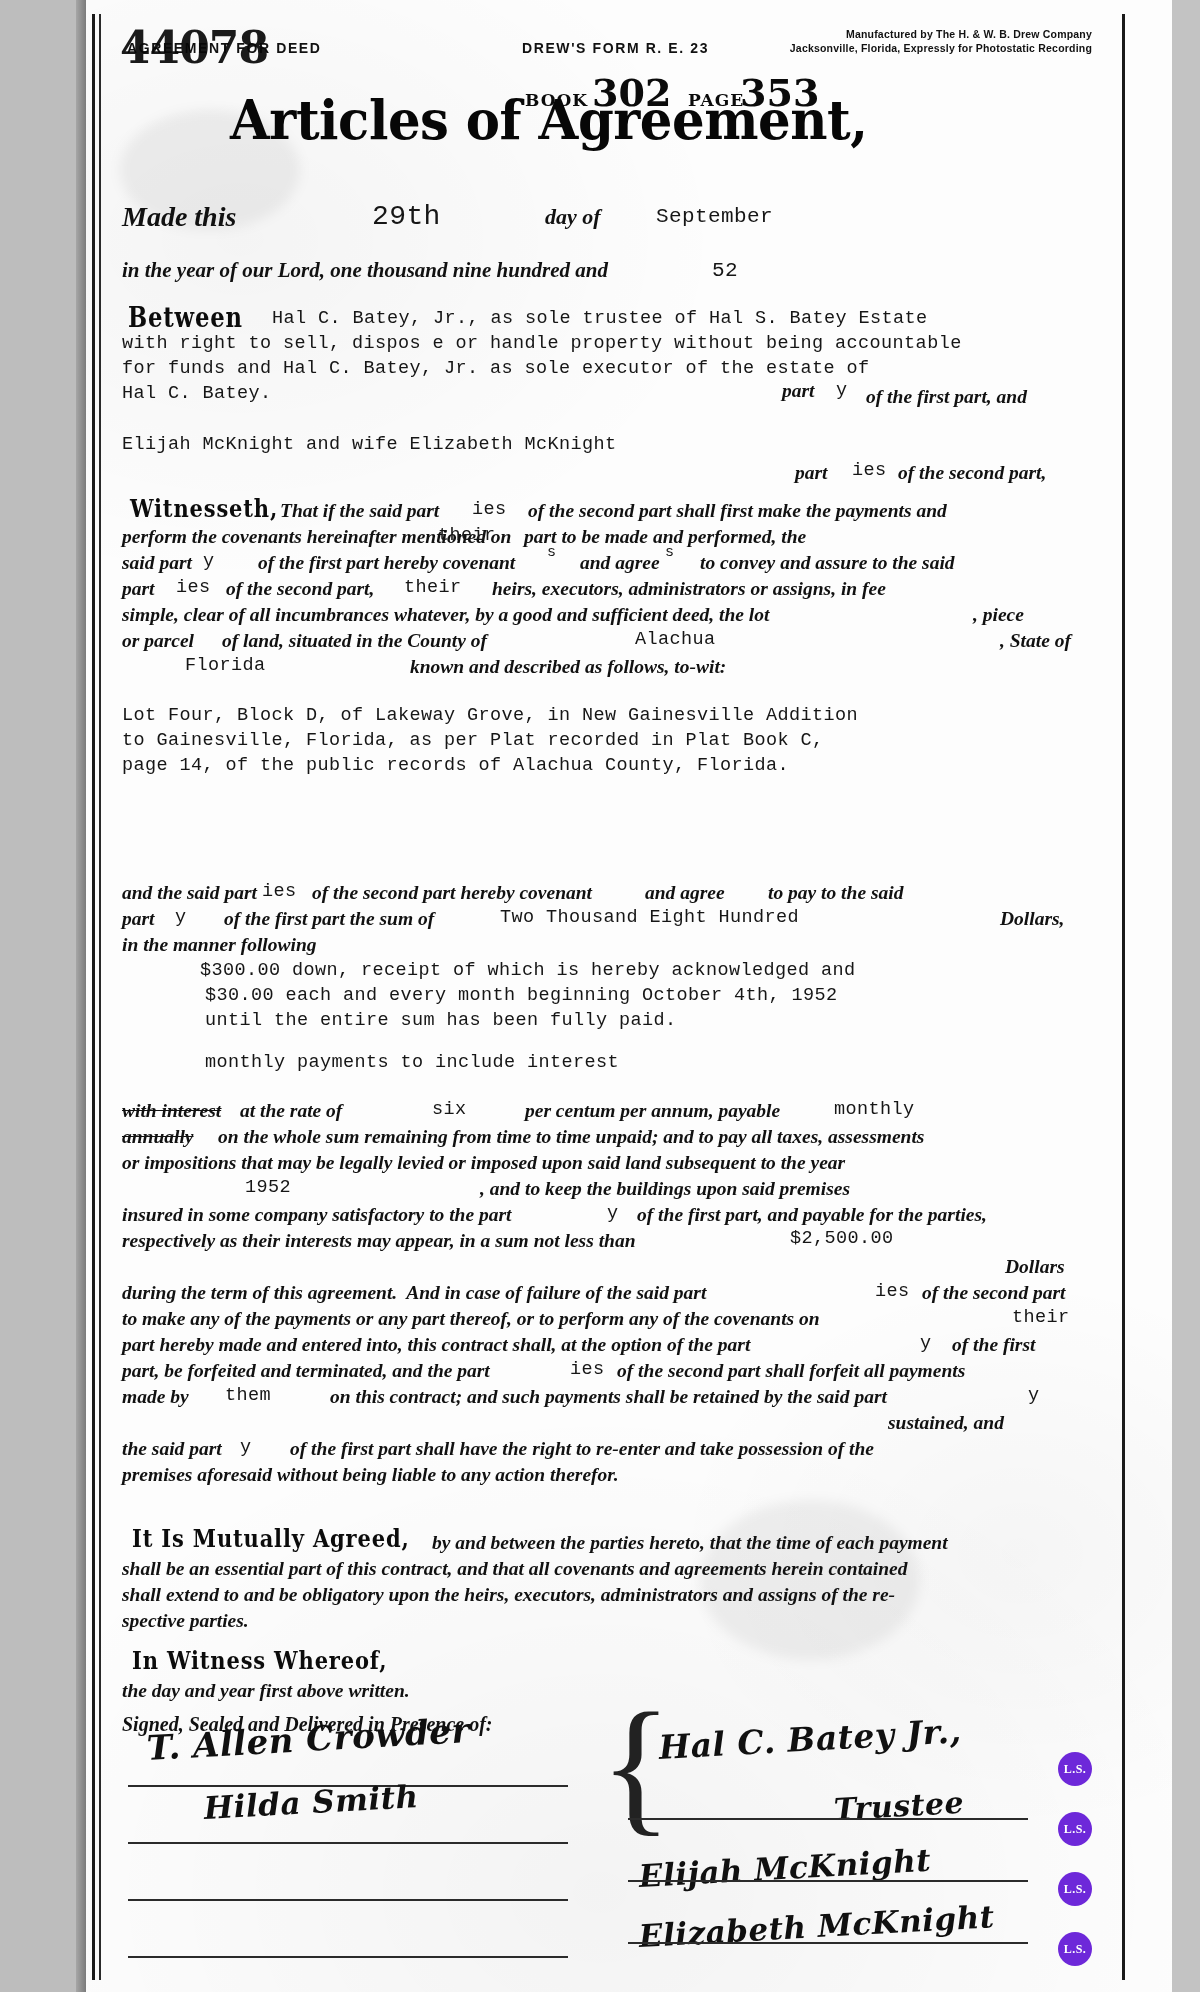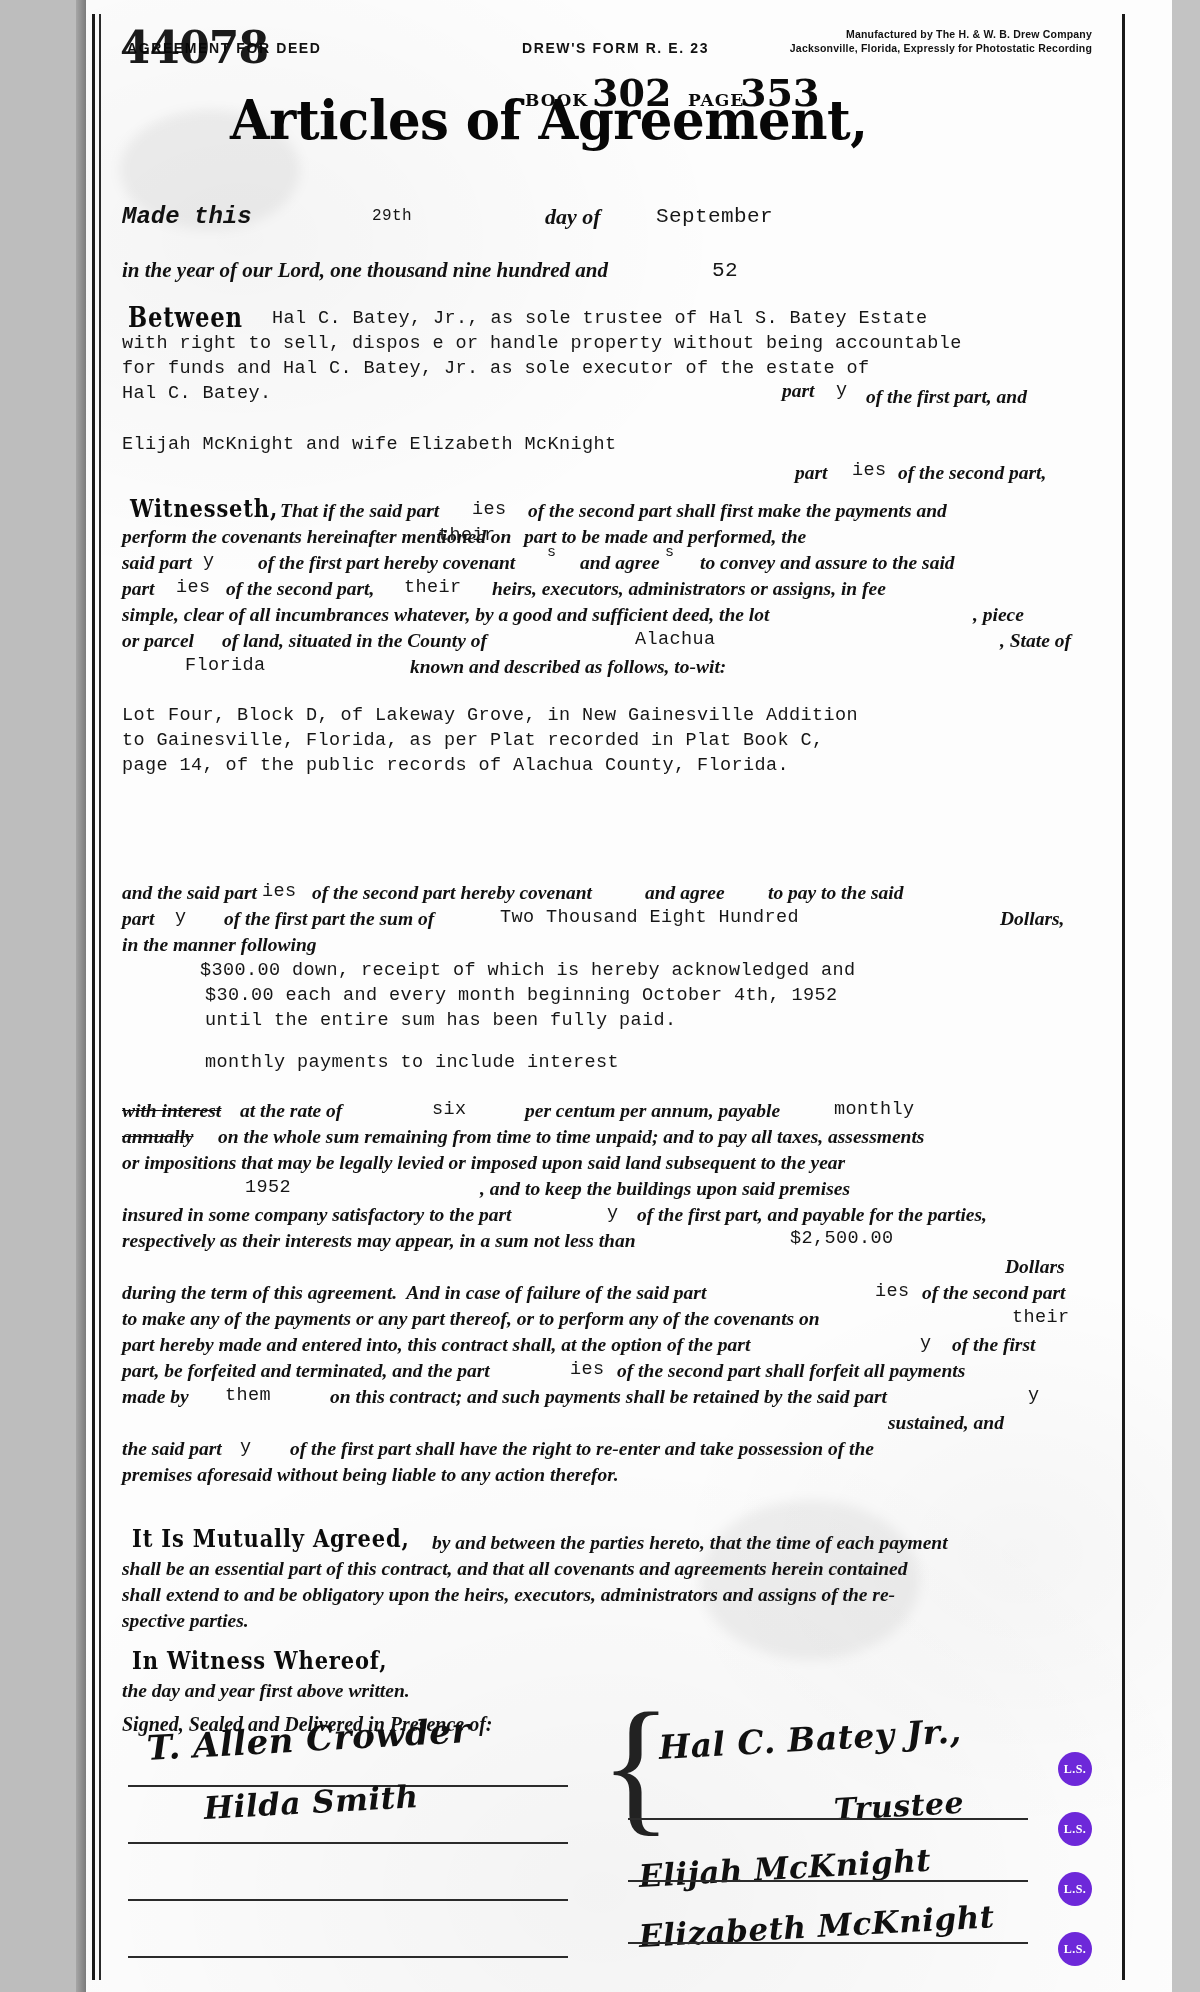--- a/index.html
+++ b/index.html
@@ -98,22 +98,22 @@
 
   <div class="abs bookpage bp-small" style="left:525px;top:90px;">BOOK</div>
   <div class="abs bookpage bp-big" style="left:592px;top:70px;">302</div>
   <div class="abs bookpage bp-small" style="left:688px;top:90px;">PAGE</div>
   <div class="abs bookpage bp-big" style="left:740px;top:70px;">353</div>
 
   <div class="titlewrap">
     <div class="title">Articles of Agreement,</div>
   </div>
 
-  <div class="abs bp bodyline" style="left:122px;top:204px;font-size:24px;font-family:Liberation Mono, monospace;">Made this</div>
-  <div class="abs tw tw18" style="left:372px;top:204px;font-size:16px;">29th</div>
+  <div class="abs bp bodyline" style="left:122px;top:204px;font-size:28px;">Made this</div>
+  <div class="abs tw tw18" style="left:372px;top:204px;font-size:28px;">29th</div>
   <div class="abs bp bodyline" style="left:545px;top:204px;font-size:22px;">day of</div>
   <div class="abs tw tw18" style="left:656px;top:204px;font-size:21px;">September</div>
 
   <div class="abs bp bodyline" style="left:122px;top:258px;font-size:21px;">in the year of our Lord, one thousand nine hundred and</div>
   <div class="abs tw tw18" style="left:712px;top:258px;font-size:21px;">52</div>
 
   <div class="abs gothic" style="left:128px;top:302px;font-size:27px;">Between</div>
   <div class="abs tw tw18" style="left:272px;top:306px;">Hal C. Batey, Jr., as sole trustee of Hal S. Batey Estate</div>
   <div class="abs tw tw18" style="left:122px;top:331px;">with right to sell, dispos e or handle property without being accountable</div>
   <div class="abs tw tw18" style="left:122px;top:356px;">for funds and Hal C. Batey, Jr. as sole executor of the estate of</div>

